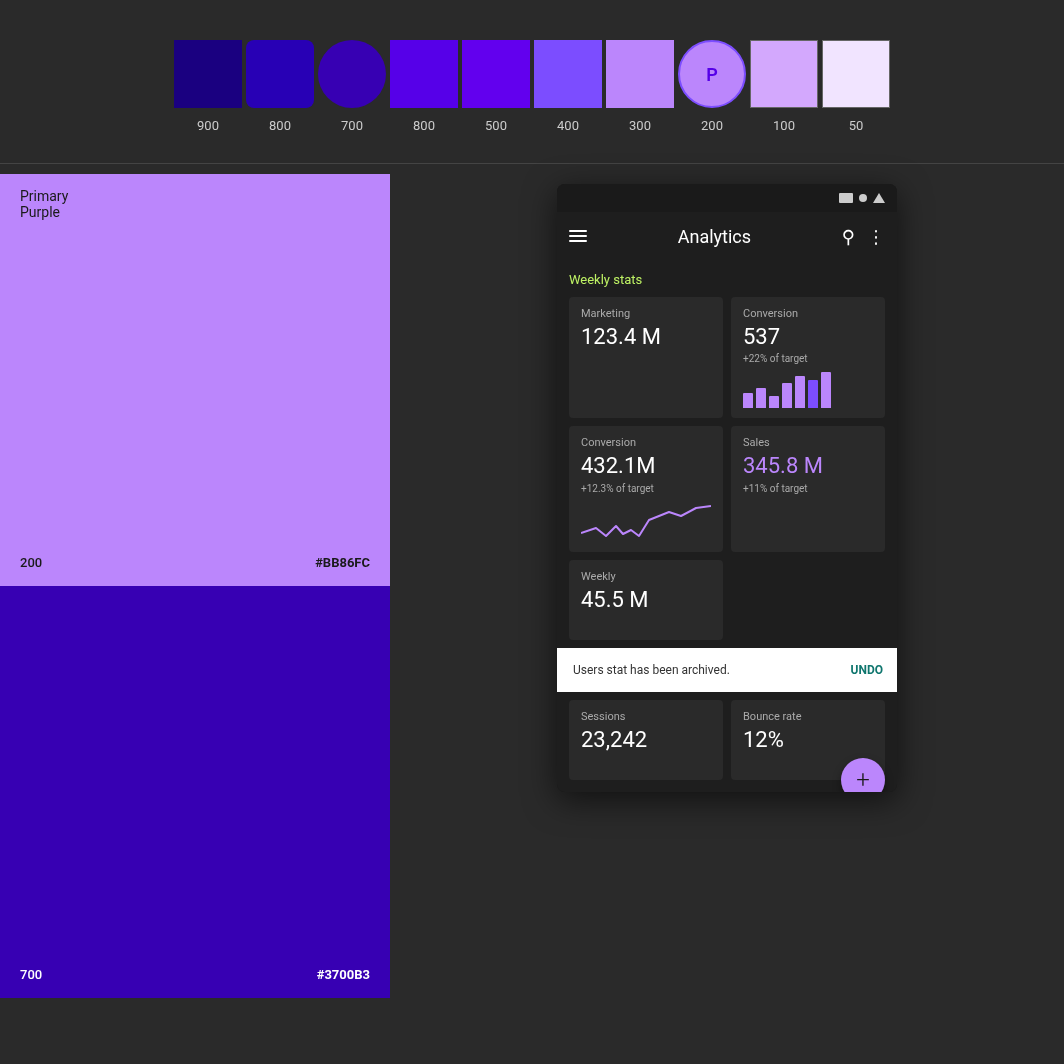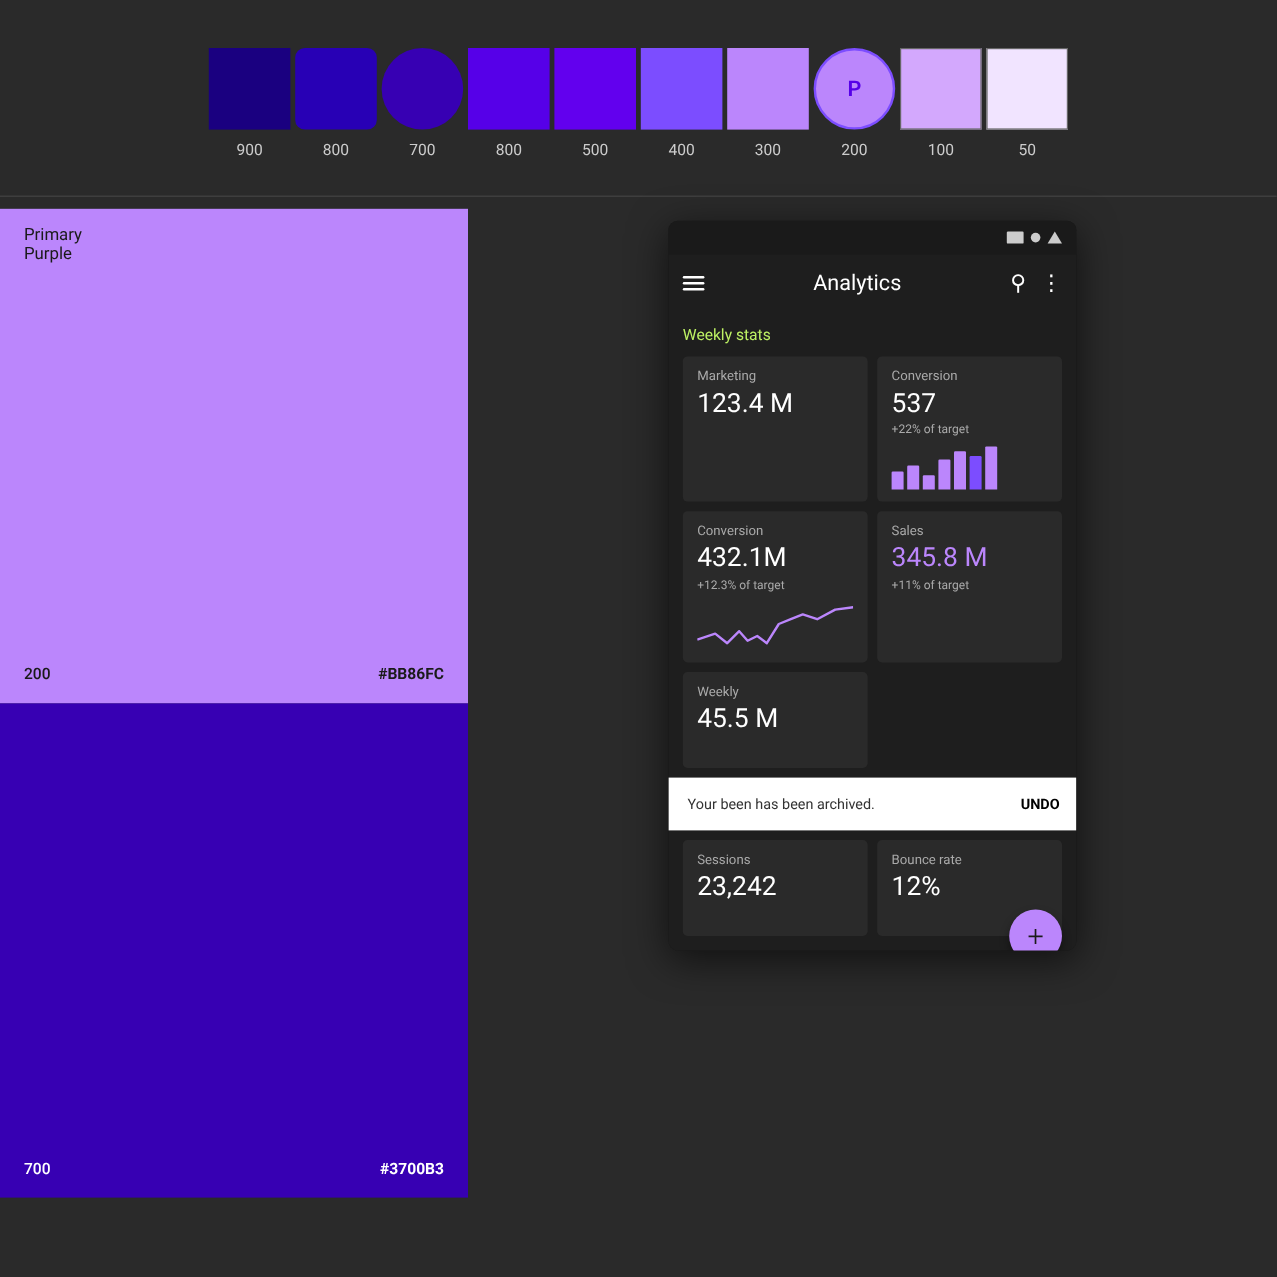--- a/index.html
+++ b/index.html
@@ -299,21 +299,21 @@
       position: relative;
       z-index: 10;
     }
 
     .snackbar-text {
       color: #333;
       font-size: 12px;
     }
 
     .snackbar-action {
-      color: #000000;
+      color: #0f766e;
       font-size: 12px;
       font-weight: 700;
       cursor: pointer;
     }
 
     .fab {
       width: 44px;
       height: 44px;
       border-radius: 50%;
       background: #BB86FC;
@@ -474,21 +474,21 @@
 
           <div class="stat-card">
             <div class="stat-label">Weekly</div>
             <div class="stat-value">45.5 M</div>
           </div>
 
 
         </div>
 
         <div class="snackbar" style="margin-top:8px;">
-          <span class="snackbar-text">Your been has been archived.</span>
+          <span class="snackbar-text">Users stat has been archived.</span>
           <span class="snackbar-action">UNDO</span>
         </div>
 
         <div style="position:relative; margin-top:8px;">
           <div class="bottom-cards">
             <div class="stat-card">
               <div class="stat-label">Sessions</div>
               <div class="stat-value">23,242</div>
             </div>
             <div class="stat-card">

